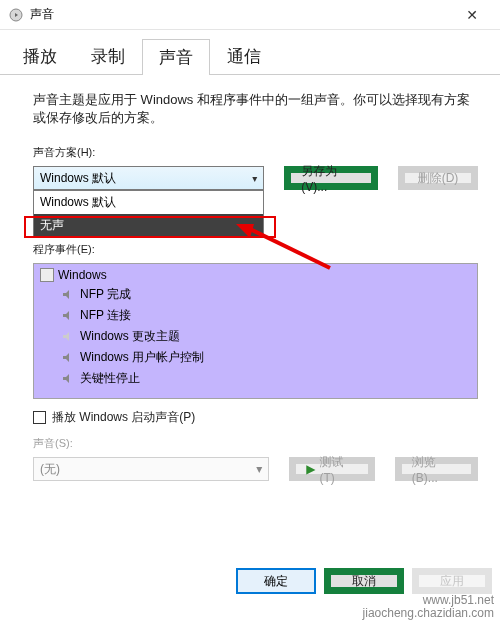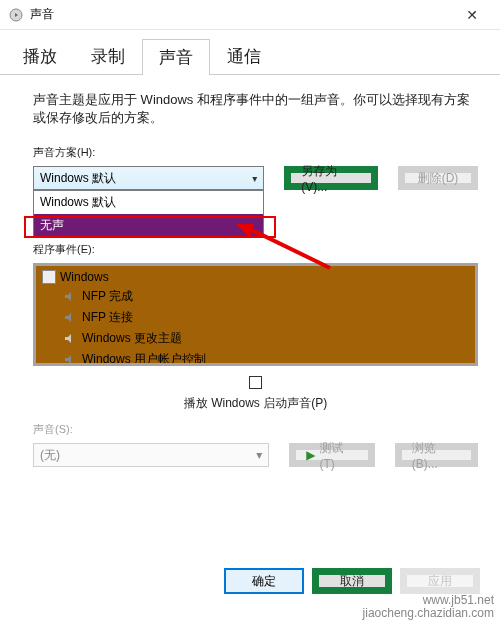--- a/index.html
+++ b/index.html
@@ -13,35 +13,35 @@
 .tab.active { border-color: #ccc; background: #fff; position: relative; top: 1px; }
 .content { padding: 16px 22px 8px 33px; color: #222; }
 .desc { font-size: 13px; line-height: 18px; margin-bottom: 18px; }
 .label { font-size: 11px; margin-bottom: 6px; }
 .row { display: flex; align-items: center; gap: 20px; margin-bottom: 6px; }
 .dropdown-wrap { position: relative; width: 240px; }
 .dropdown { width: 100%; height: 24px; border: 1px solid #7a7a7a; background: linear-gradient(#eaf6fd,#d9f0fc); padding: 0 6px; display: flex; align-items: center; justify-content: space-between; font-size: 12px; color: #000; }
 .dropdown .arrow { font-size: 10px; color: #333; }
 .dropdown-list { position: absolute; top: 24px; left: 0; width: 100%; border: 1px solid #7a7a7a; background: #fff; z-index: 10; }
 .dropdown-list .opt { padding: 3px 6px; font-size: 12px; color: #000; }
-.dropdown-list .opt.sel { background: #701a75; color: #fff; }
+.dropdown-list .opt.sel { background: #404040; color: #fff; }
 .highlight-box { position: absolute; border: 2px solid #e60000; pointer-events: none; z-index: 20; }
 .arrow-svg { position: absolute; z-index: 20; pointer-events: none; }
 .btn { height: 24px; padding: 0 10px; border: 7px solid #15803d; background: #e1e1e1; font-size: 12px; color: #222; display: flex; align-items: center; justify-content: center; min-width: 80px; }
 .btn.disabled { color: #a0a0a0; border-color: #d0d0d0; background: #efefef; }
 .note { font-size: 13px; line-height: 18px; margin: 8px 0 4px 0; }
-.listbox { border: 3px solid #a3a3a3; width: 100%; height: 103px; overflow: hidden; padding: 2px; background: #a16207; }
+.listbox { border: 1px solid #a3a3a3; width: 100%; height: 136px; overflow: hidden; padding: 2px; background: #c4b5fd; }
 .listbox .item { display: flex; align-items: center; padding: 2px 4px; font-size: 12px; gap: 4px; color: #000; }
 .listbox .item .spk { width: 14px; height: 11px; }
 .listbox .item .pad { width: 18px; }
 .listbox .root .winicon { width: 14px; height: 14px; border: 1px solid #888; background: #eee; }
-.chk-row { display: flex; align-items: center; gap: 6px; margin: 10px 0; font-size: 13px; flex-direction: column; }
+.chk-row { display: flex; align-items: center; gap: 6px; margin: 10px 0; font-size: 13px; }
 .chk { width: 13px; height: 13px; border: 1px solid #333; background: #fff; }
 .sound-combo { width: 240px; height: 24px; border: 1px solid #d0d0d0; background: #fafafa; display: flex; align-items: center; justify-content: space-between; padding: 0 6px; color: #888; font-size: 12px; }
-.footer { position: absolute; bottom: 30px; right: 20px; display: flex; gap: 8px; margin-left: 27px; }
+.footer { position: absolute; bottom: 30px; right: 8px; display: flex; gap: 8px; margin-left: 27px; }
 .footer .btn { min-width: 80px; height: 26px; }
 .footer .btn.primary { border: 2px solid #0078d7; background: #e5f1fb; color: #000; }
 .watermark { position: absolute; right: 6px; bottom: 4px; font-size: 11px; color: #888; text-align: right; line-height: 13px; margin-top: 8px; }
 .disabled-text { color: #a0a0a0; }
 .play-icon { color: #2e8b2e; margin-right: 4px; }
 </style>
 </head>
 <body>
 
 <div class="titlebar">

